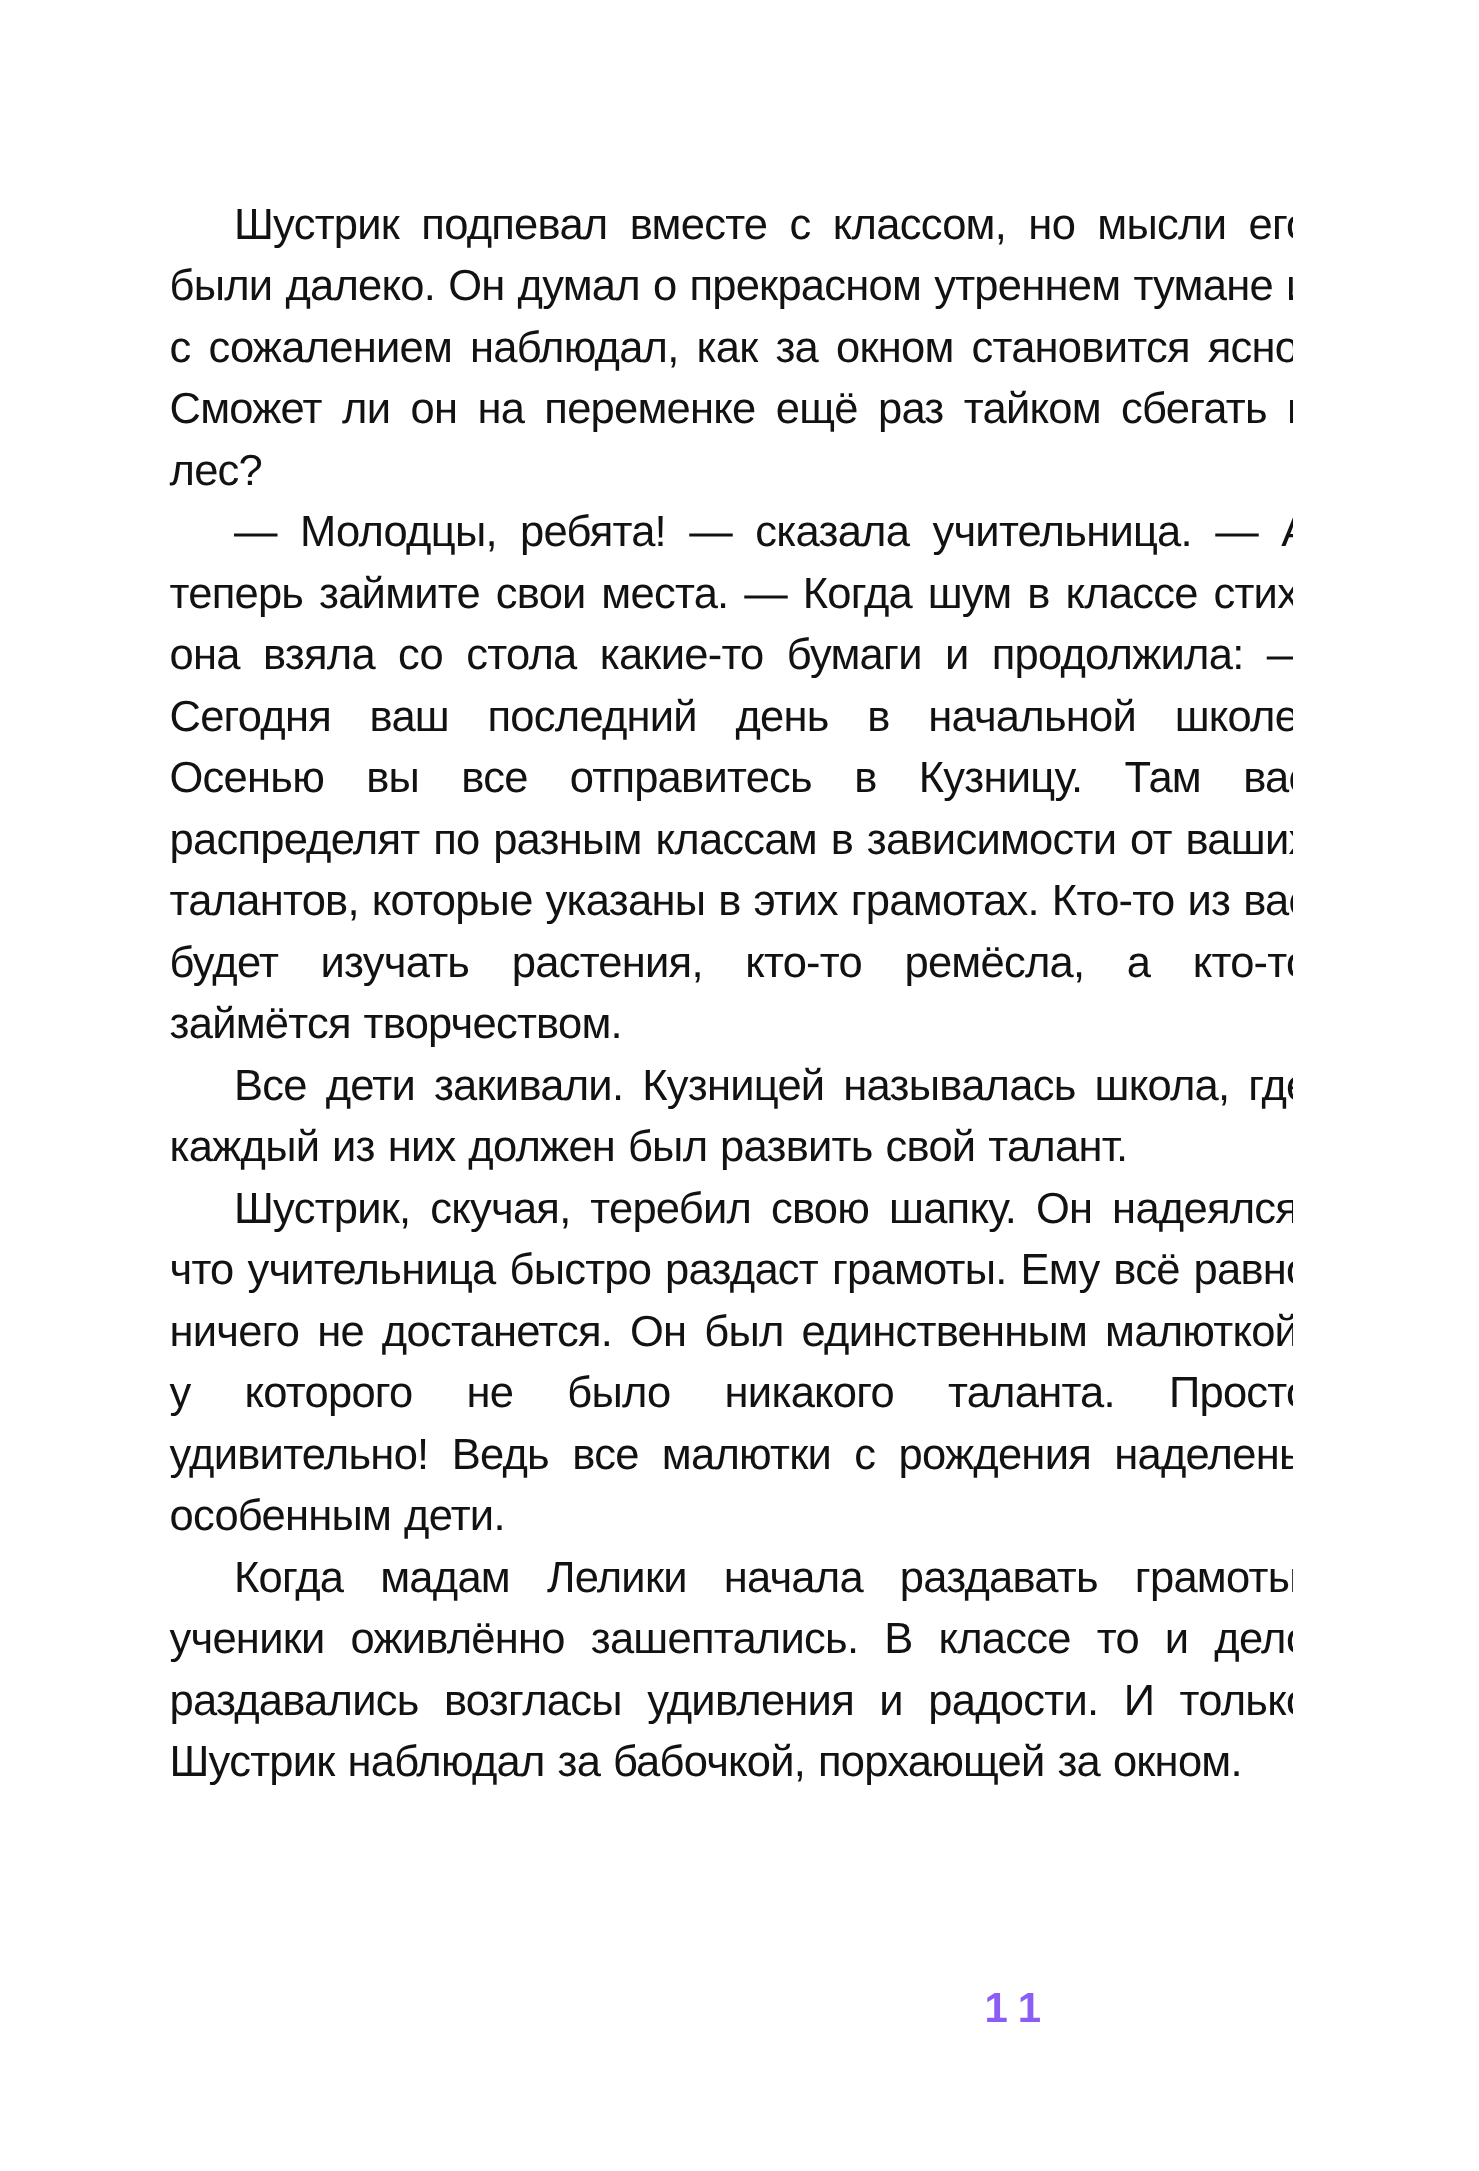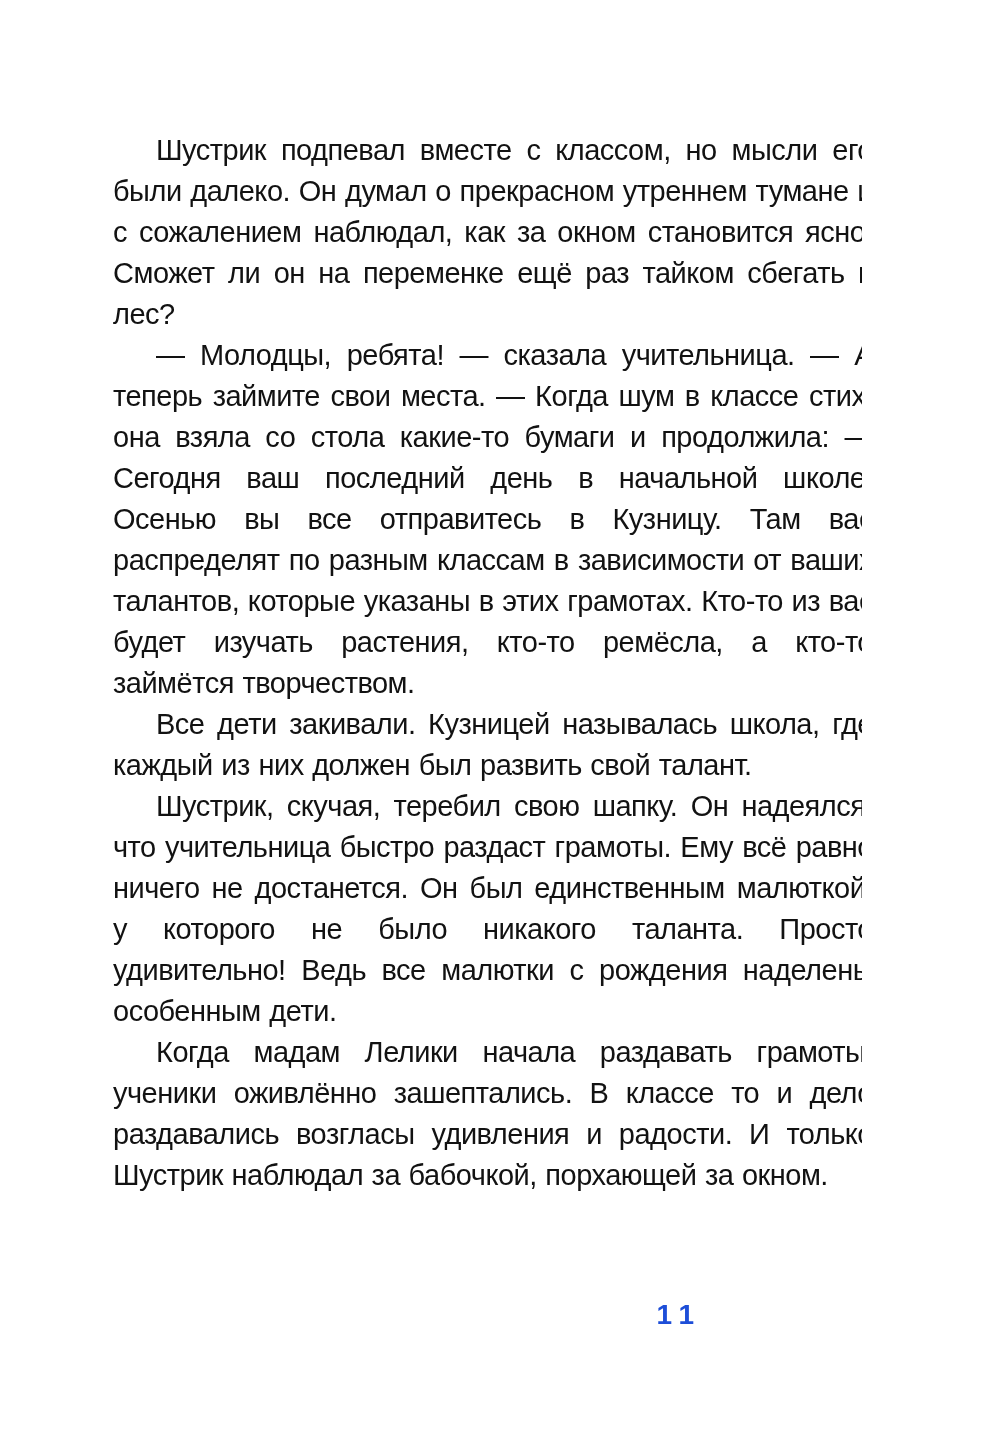--- a/index.html
+++ b/index.html
@@ -49,14 +49,14 @@
 <body>
 
 <div class="page">
   <div class="text-block">
     <p>Шустрик подпевал вместе с классом, но мысли его были далеко. Он думал о прекрасном утреннем тумане и с сожалением наблюдал, как за окном становится ясно. Сможет ли он на переменке ещё раз тайком сбегать в лес?</p>
     <p>— Молодцы, ребята! — сказала учительница. — А теперь займите свои места. — Когда шум в классе стих, она взяла со стола какие-то бумаги и продолжила: — Сегодня ваш последний день в начальной школе. Осенью вы все отправитесь в Кузницу. Там вас распределят по разным классам в зависимости от ваших талантов, которые указаны в этих грамотах. Кто-то из вас будет изучать растения, кто-то ремёсла, а кто-то займётся творчеством.</p>
     <p>Все дети закивали. Кузницей называлась школа, где каждый из них должен был развить свой талант.</p>
     <p>Шустрик, скучая, теребил свою шапку. Он надеялся, что учительница быстро раздаст грамоты. Ему всё равно ничего не достанется. Он был единственным малюткой, у которого не было никакого таланта. Просто удивительно! Ведь все малютки с рождения наделены особенным дети.</p>
     <p>Когда мадам Лелики начала раздавать грамоты, ученики оживлённо зашептались. В классе то и дело раздавались возгласы удивления и радости. И только Шустрик наблюдал за бабочкой, порхающей за окном.</p>
   </div>
-  <div class="page-number" style="color: #1d4ed8;">11</div>
+  <div class="page-number" style="color: #8b5cf6; margin-top: 24px;">11</div>
 </div>
 
 </body></html>

